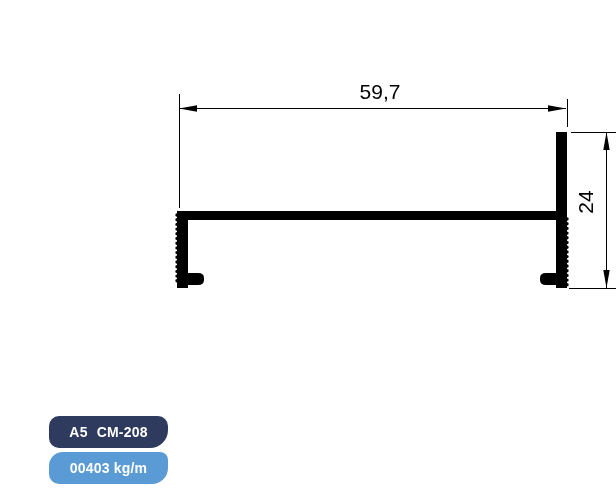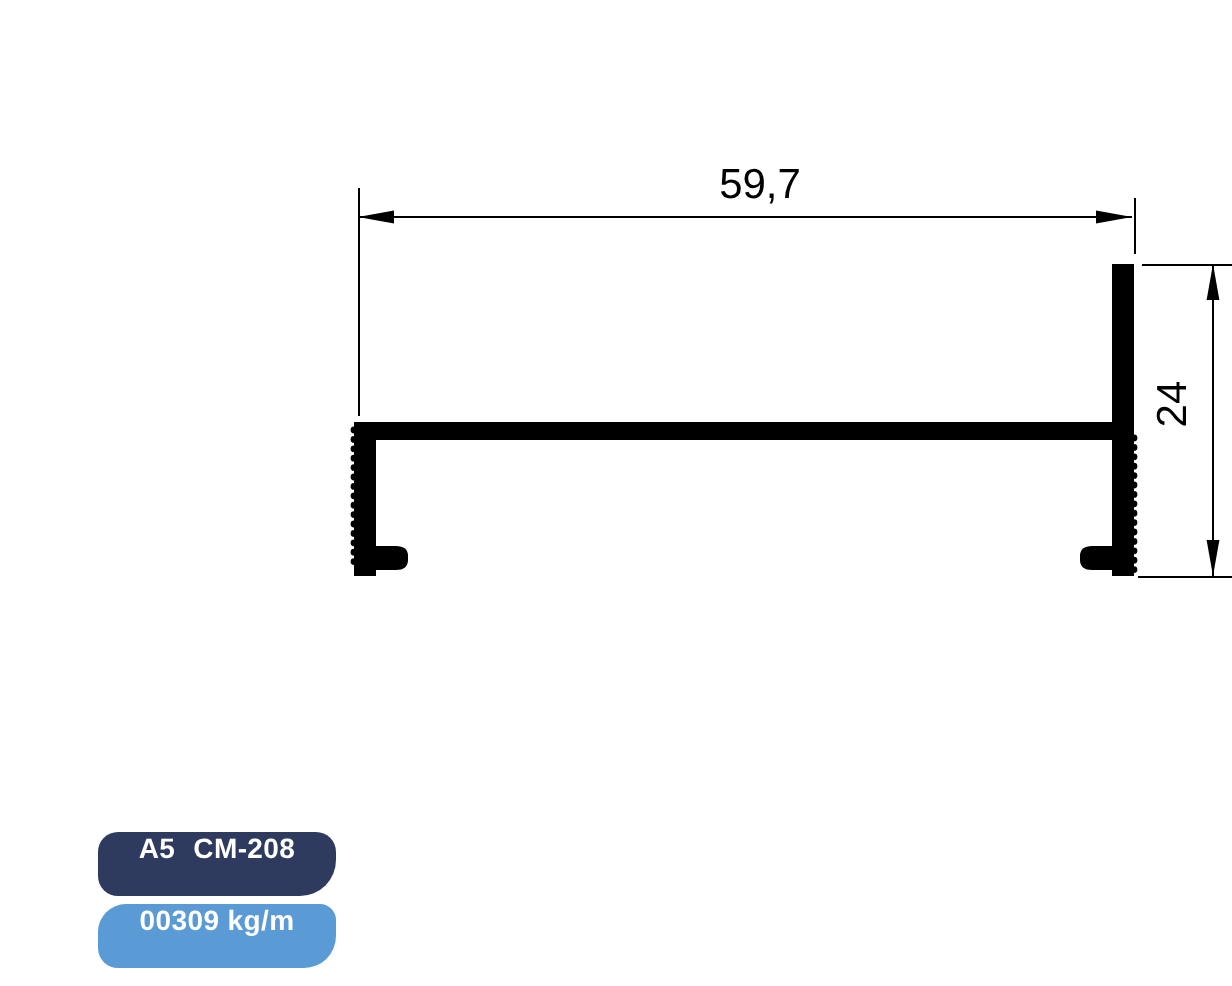--- a/index.html
+++ b/index.html
@@ -13,21 +13,21 @@
   svg.drawing { position:absolute; left:0; top:0; }
   .solid   { fill:var(--ink); stroke:none; }
   .knurl   { stroke:var(--ink); stroke-width:3.4; stroke-linecap:round;
              stroke-dasharray:0 4.7; fill:none; }
   .thin    { stroke:var(--ink); stroke-width:1; fill:none; }
   .arrow   { fill:var(--ink); stroke:none; }
   .dim-text{ fill:var(--ink); font-family:"Liberation Sans", sans-serif;
              font-size:21px; }
   .badge {
     position:absolute; left:11px; width:119px; height:32px;
-    display:flex; justify-content:center;
+    display:flex; align-items:center; justify-content:center;
     color:#ffffff; font-weight:bold; font-size:14px;
     letter-spacing:0.2px;
   }
   .badge-part   { top:416px; background:var(--navy);
                   border-radius:10px 10px 18px 10px; column-gap:9px; }
   .badge-weight { top:452px; background:var(--blue);
                   border-radius:14px 8px 16px 10px; }
 </style>
 </head>
 <body>
@@ -64,16 +64,16 @@
       <text class="dim-text" x="555" y="202" text-anchor="middle" transform="rotate(-90 555 202)">24</text>
     </g>
   </svg>
 
   <div class="badge badge-part">
     <span>A5</span>
     <span>CM-208</span>
   </div>
 
   <div class="badge badge-weight">
-    <span>00309 kg/m</span>
+    <span>00403 kg/m</span>
   </div>
 
 </div>
 
 </body></html>

